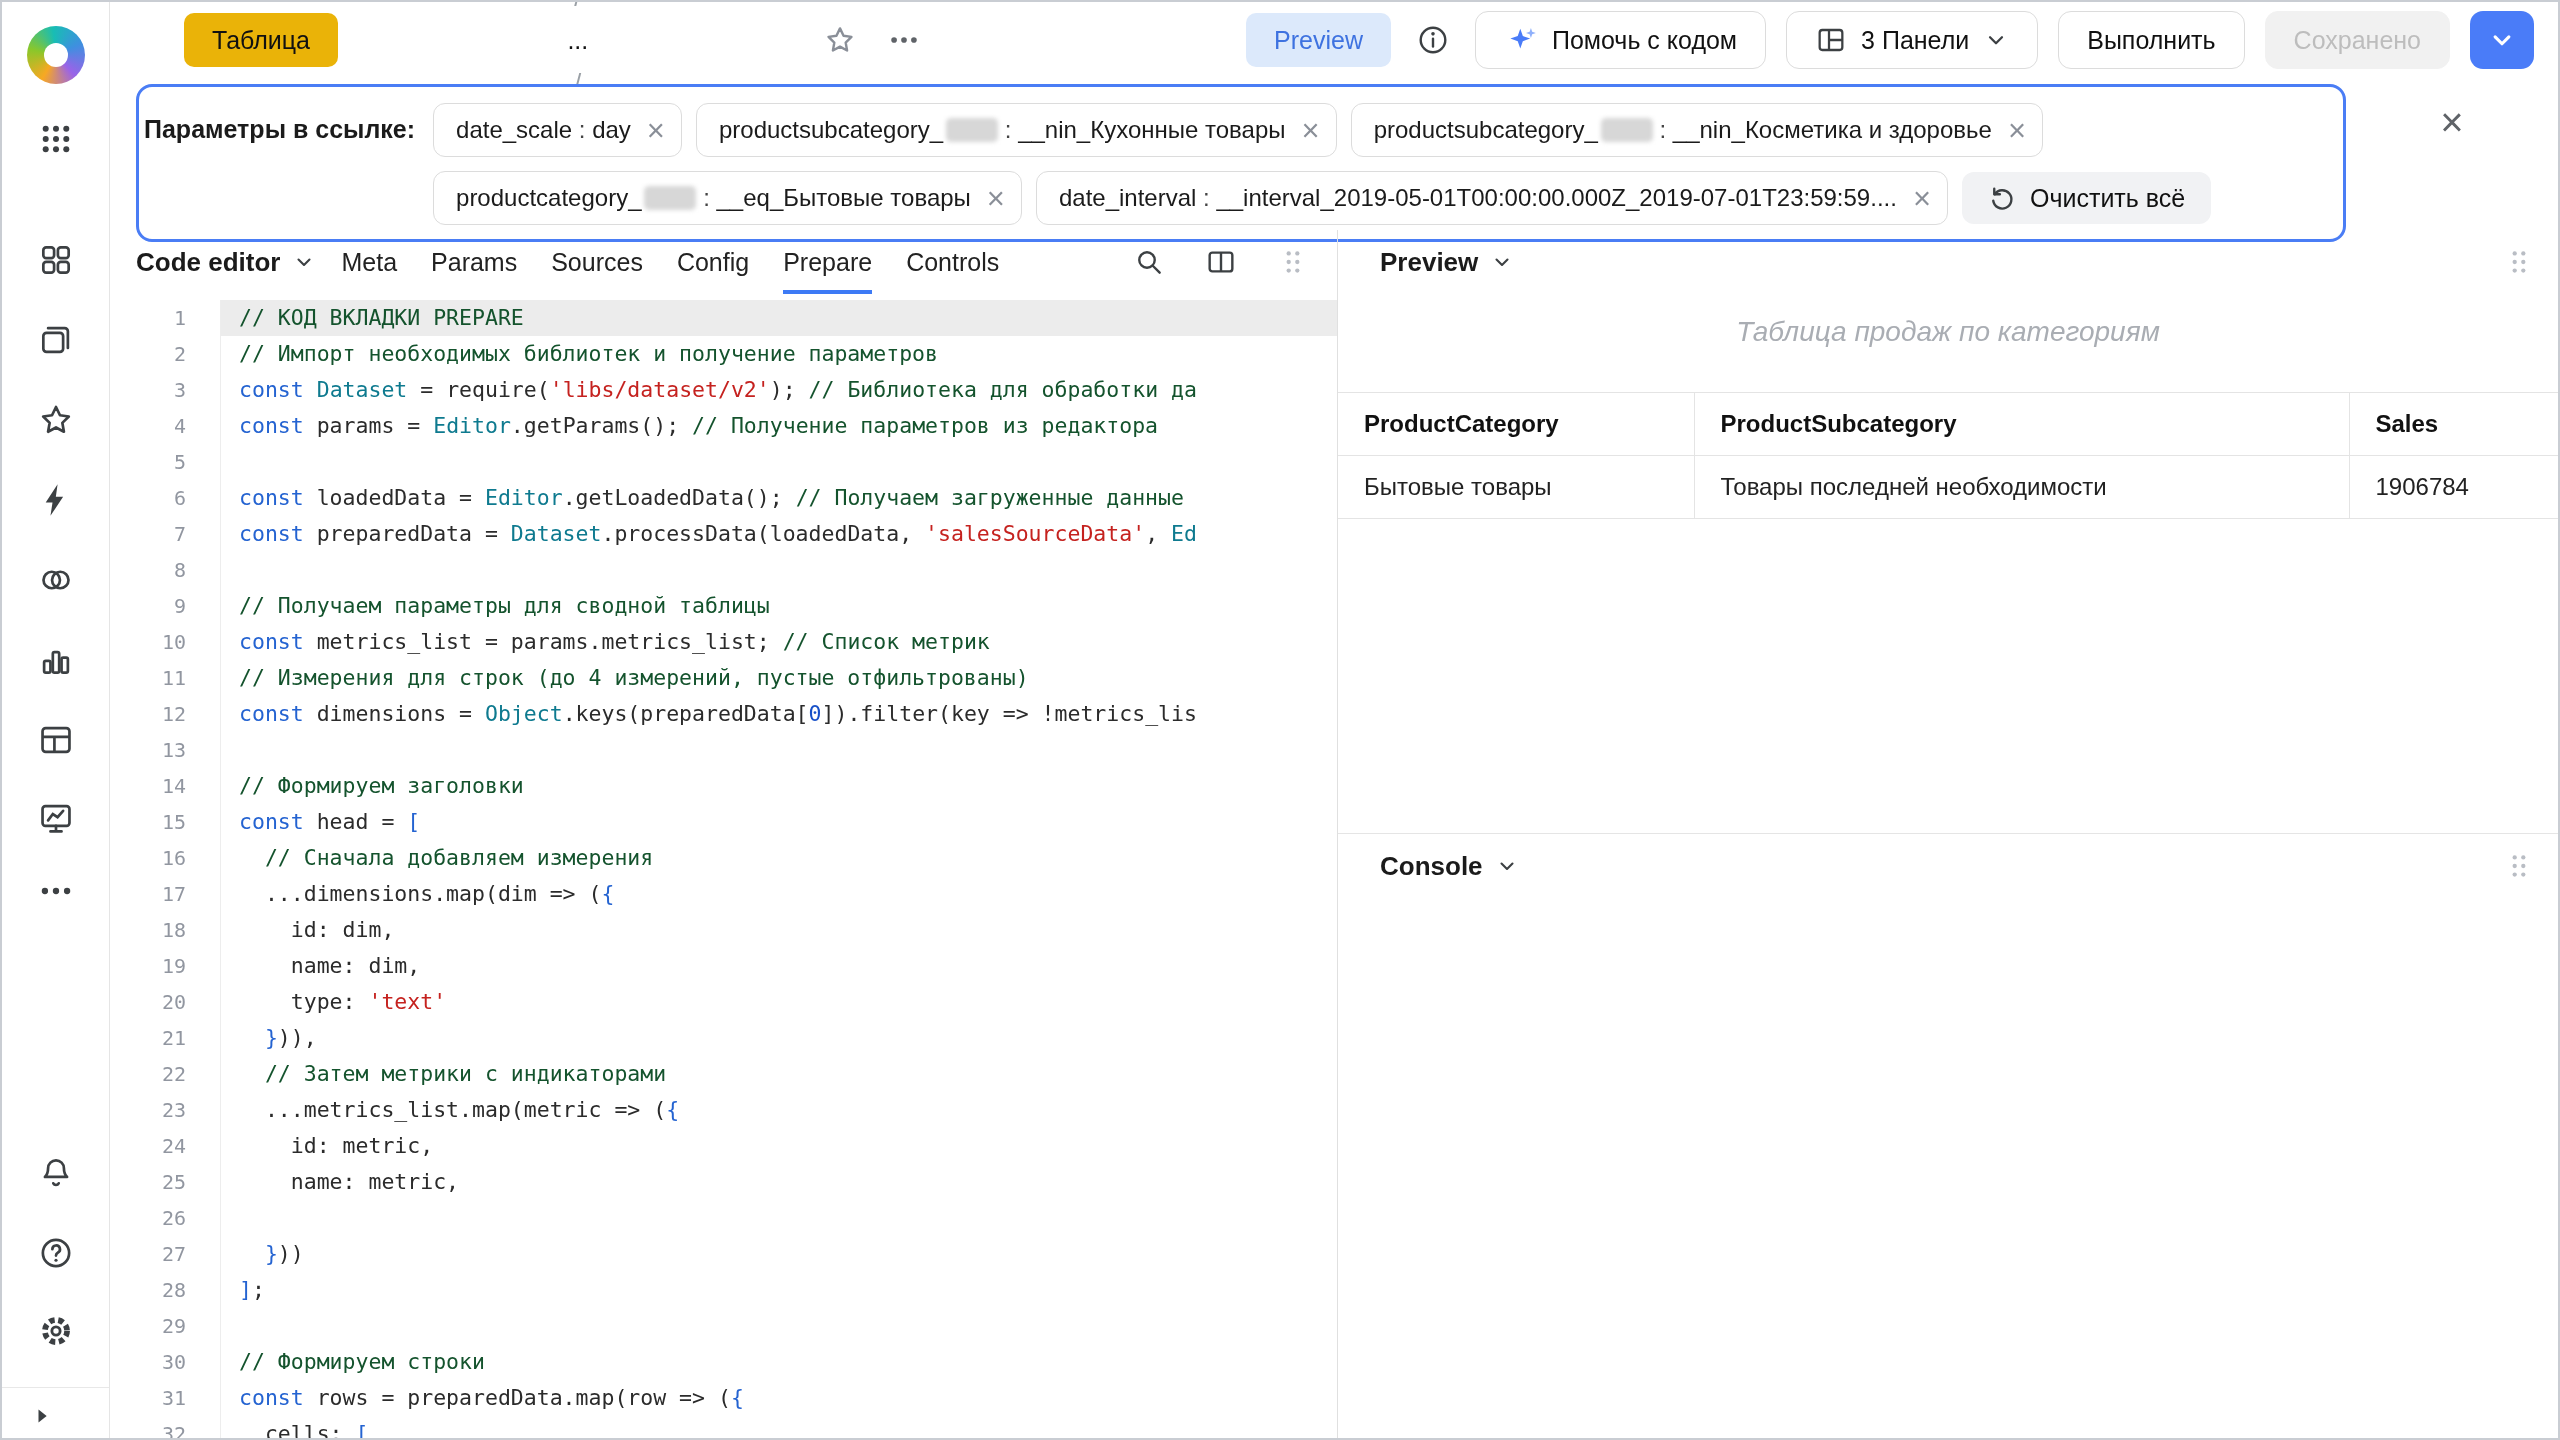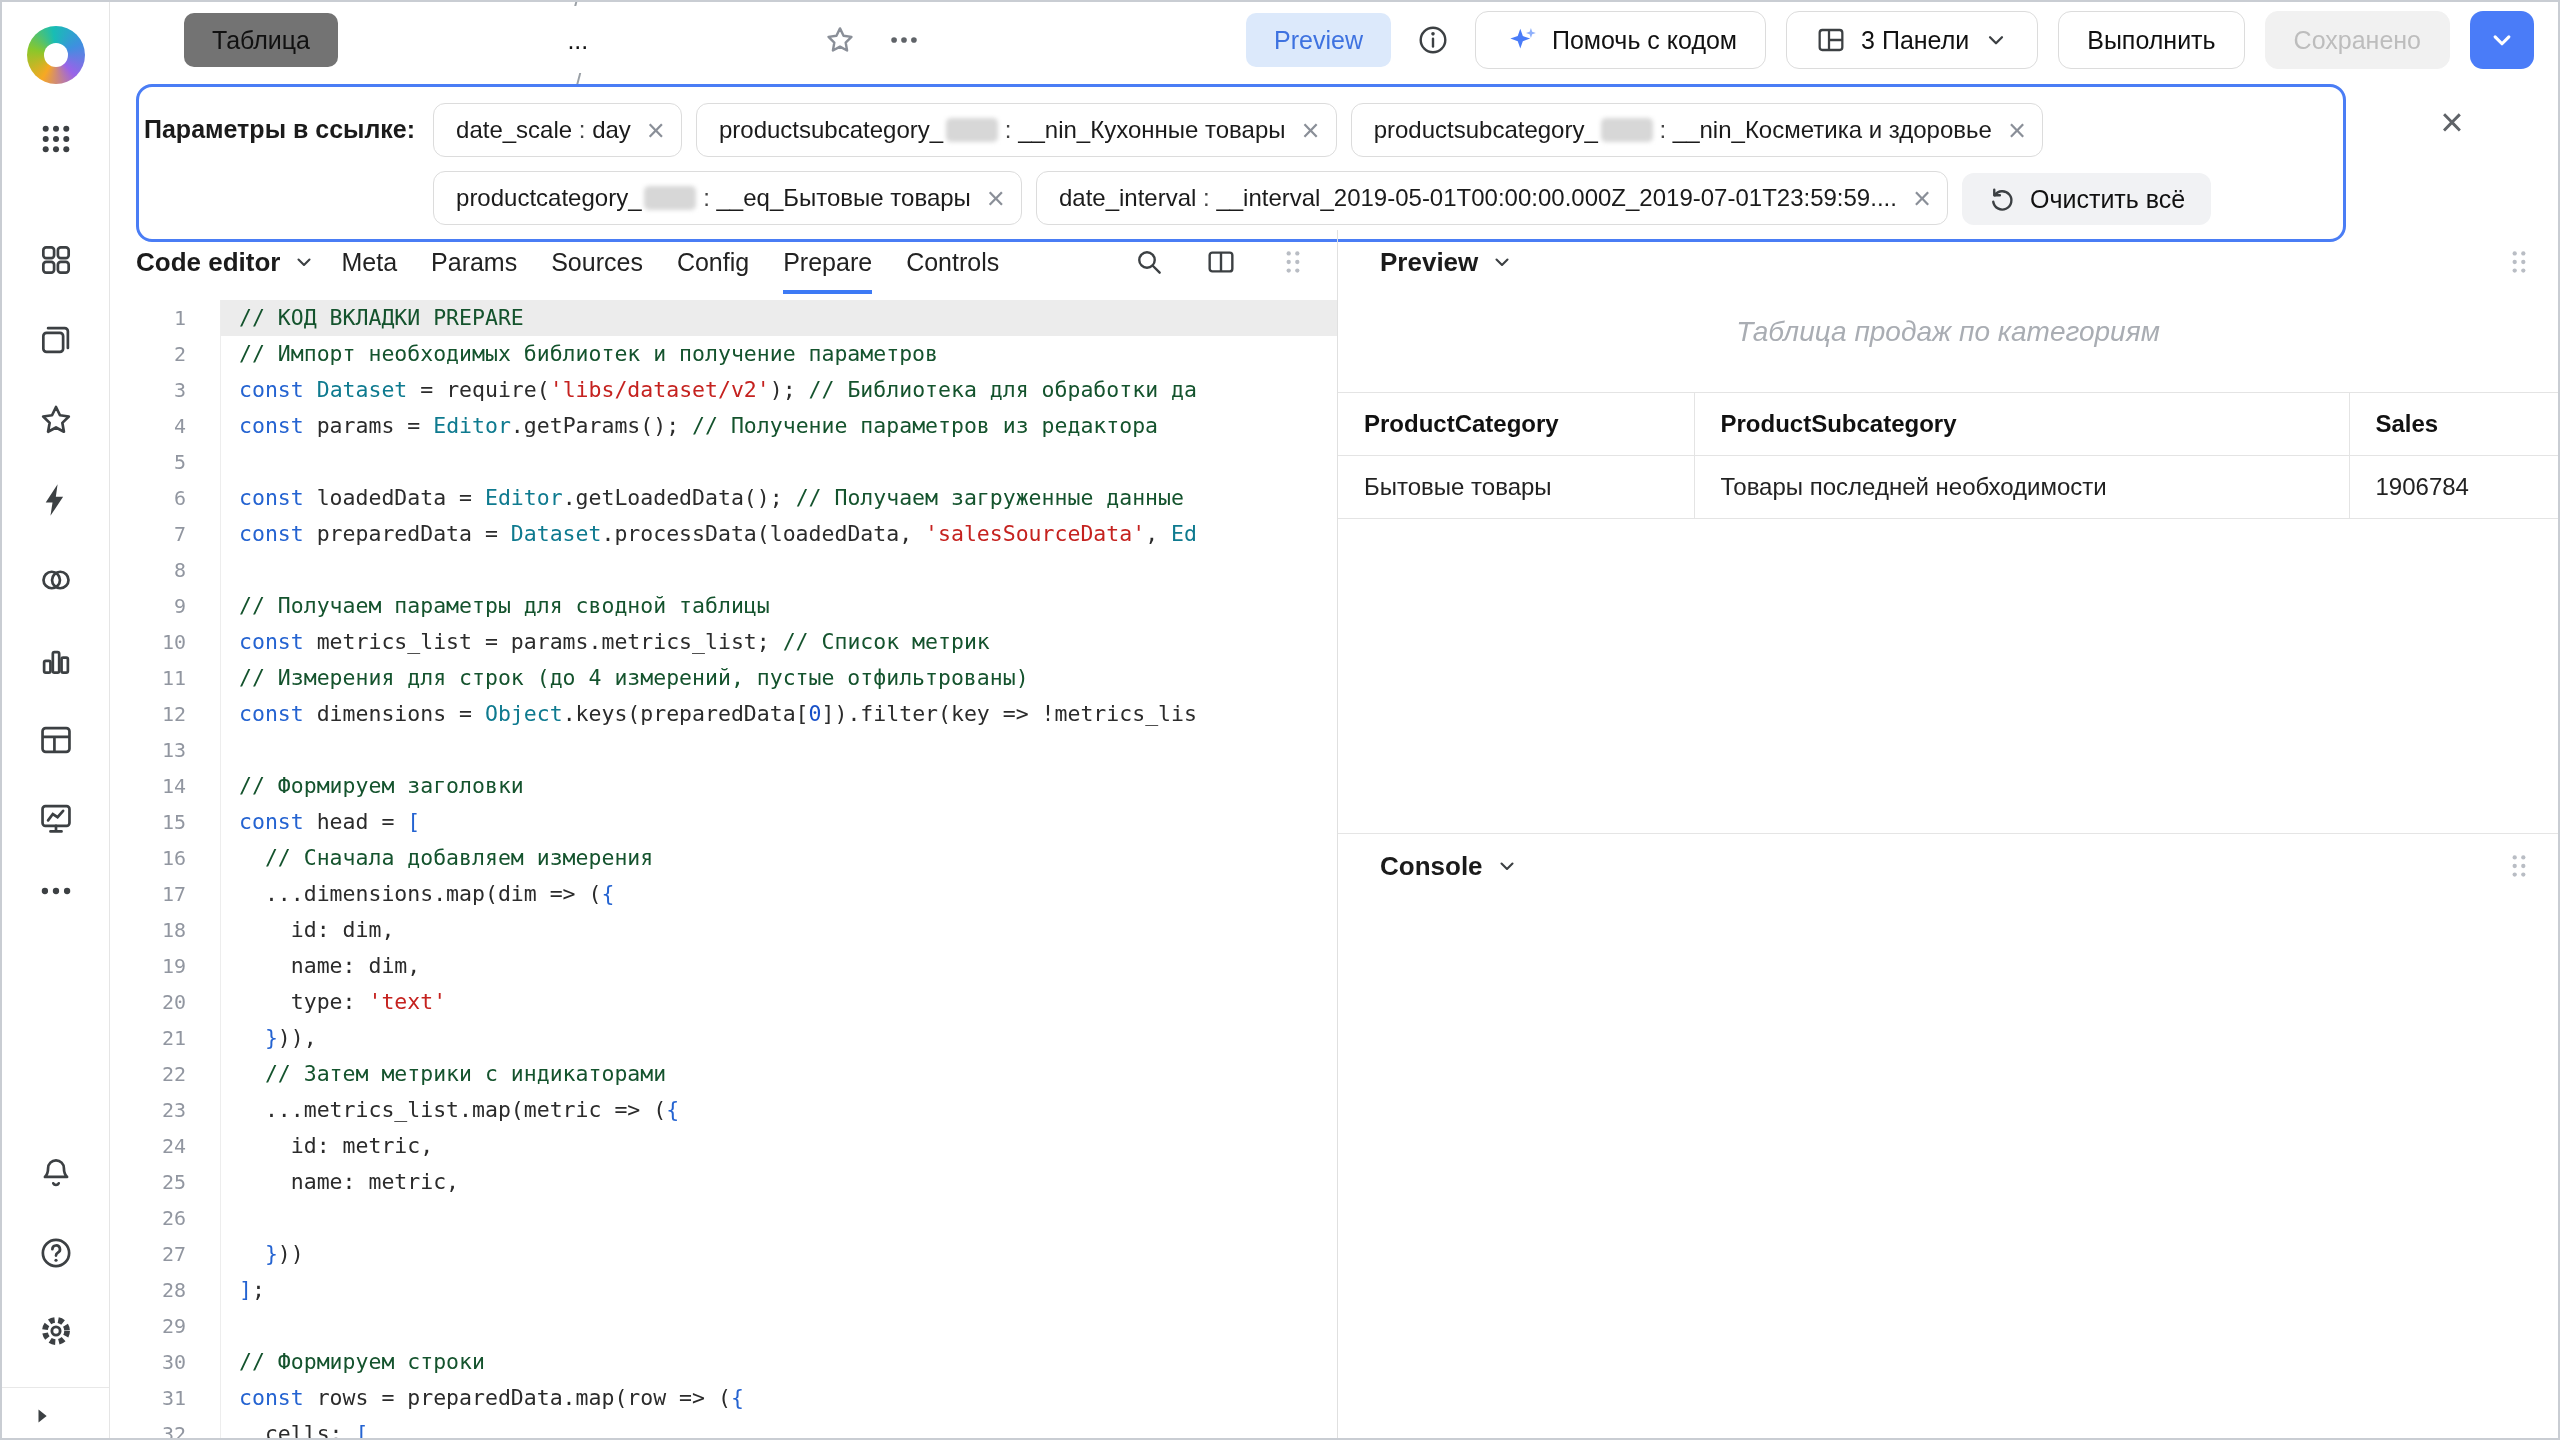--- a/index.html
+++ b/index.html
@@ -17,38 +17,38 @@
   .mb40{margin-bottom:40px;} .mb38{margin-bottom:38px;}
   .apps{margin-bottom:81px;}
   .more-side{margin-top:33px;}
   .side-spacer{flex:1;}
   .side-footer{width:100%;border-top:1px solid #e8e8e8;margin-top:36px;padding:14px 0 0 26px;box-sizing:border-box;}
 
   
   .header{position:absolute;left:108px;right:0;top:0;height:76px;display:flex;align-items:center;
           padding:0 24px 0 74px;gap:20px;box-sizing:border-box;background:#fff;}
   .chip{height:54px;display:inline-flex;align-items:center;padding:0 28px;border-radius:10px;font-size:25px;cursor:pointer;flex:none;}
-  .chip-cyan{background:#737373;color:#111;}
+  .chip-cyan{background:#eab308;color:#111;}
   .chip-blue{background:#dce9fb;color:#3e72e0;margin-left:auto;}
   .crumbs{display:flex;align-items:center;gap:14px;font-size:25px;white-space:nowrap;flex-direction:column;}
   .crumb{color:#111;cursor:pointer;}
   .crumb-sep{color:#9aa0a6;}
   .icon-btn{display:flex;align-items:center;justify-content:center;width:44px;height:44px;cursor:pointer;flex:none;}
   .btn{display:inline-flex;align-items:center;gap:14px;height:58px;padding:0 28px;border:1px solid #dcdcdc;
        border-radius:13px;background:#fff;font-size:25px;font-family:inherit;color:#111;cursor:pointer;flex:none;white-space:nowrap;}
   .btn-disabled{background:#f1f1f1;border-color:#f1f1f1;color:#bdbdbd;}
   .btn-primary-sq{width:64px;height:58px;border:none;border-radius:13px;background:#4a7cf8;
                   display:flex;align-items:center;justify-content:center;cursor:pointer;flex:none;}
 
   
   .params-region{position:absolute;left:108px;right:0;top:76px;height:152px;display:flex;align-items:flex-start;}
   .params-box{margin:6px 0 0 26px;width:2210px;flex:none;box-sizing:border-box;border:3px solid #4a7df5;
               border-radius:16px;padding:16px 5px 14px;display:flex;align-items:flex-start;min-height:144px;background:#fff;}
   .params-label{font-weight:bold;font-size:25px;line-height:52px;margin-right:18px;white-space:nowrap;}
-  .chips{flex:1;display:flex;flex-wrap:wrap;gap:14px 14px;align-items:flex-end;}
+  .chips{flex:1;display:flex;flex-wrap:wrap;gap:14px 14px;align-items:center;}
   .chip-param{display:inline-flex;align-items:center;height:52px;padding:0 16px 0 22px;border:1px solid #dcdcdc;
               border-radius:12px;background:#fff;font-size:24px;white-space:nowrap;cursor:default;}
   .chip-redacted{display:inline-block;width:52px;height:24px;margin-left:3px;border-radius:5px;background:#d7d7d7;filter:blur(2px);}
   .chip-colon{white-space:pre;color:#444;}
   .chip-x{margin-left:16px;color:#8a8f98;font-size:31px;line-height:1;cursor:pointer;}
   .clear-btn{display:inline-flex;align-items:center;gap:12px;height:52px;padding:0 26px;border-radius:12px;
              background:#f1f2f4;font-size:25px;cursor:pointer;border:none;font-family:inherit;color:#111;white-space:nowrap;}
   .panel-close{flex:1;display:flex;justify-content:center;padding-top:24px;color:#5f6368;font-size:40px;line-height:1;cursor:pointer;}
 
   

